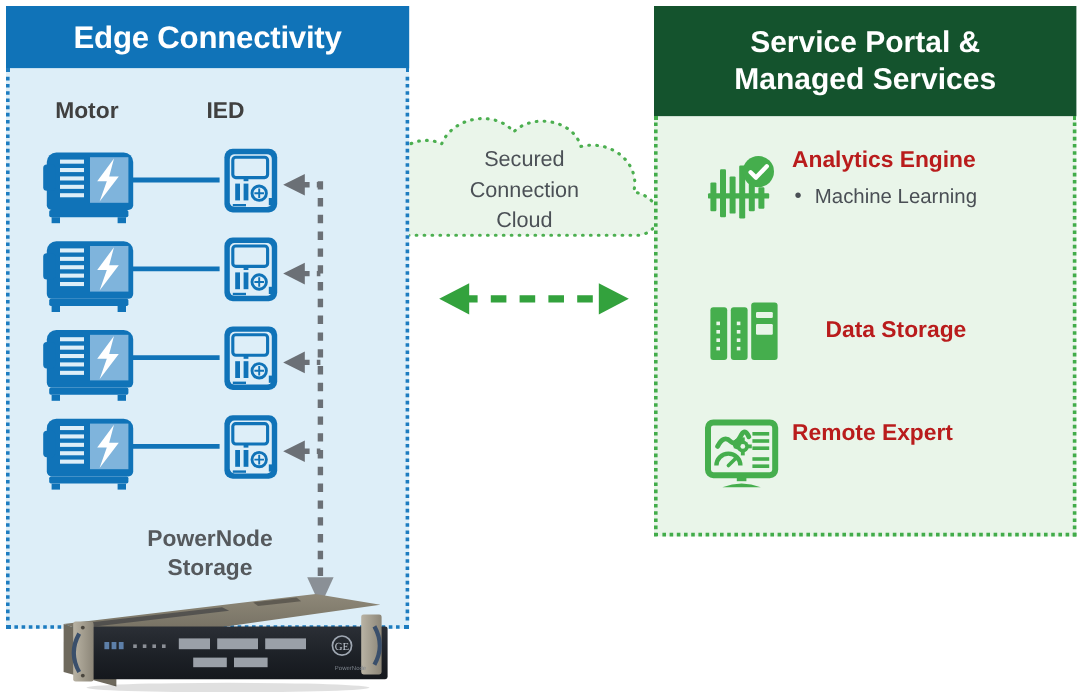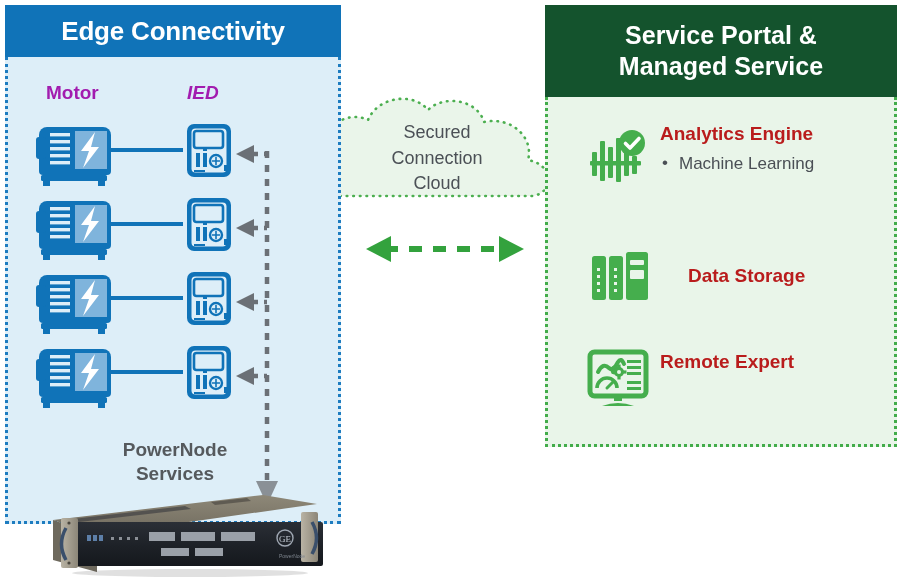--- a/index.html
+++ b/index.html
@@ -54,27 +54,27 @@
     top: 52px;
     width: 336px;
     height: 467px;
     background: #ddeef8;
     border: 3px dotted #1d7cc0;
     border-top: none;
     box-sizing: border-box;
   }
   .col-label {
     position: absolute;
-    color: #a21caf;
+    color: #404040;
     font-size: 19px;
     font-weight: bold;
     line-height: 1;
   }
   #label-motor { left: 41px; top: 78px; }
-  #label-ied  { left: 182px; top: 78px; font-style: italic; }
+  #label-ied  { left: 167px; top: 78px; }
 
   .powernode-label {
     position: absolute;
     left: 60px;
     top: 433px;
     width: 220px;
     text-align: center;
     color: #55595d;
     font-size: 19px;
     font-weight: bold;
@@ -348,21 +348,21 @@
       </g>
 
       <g>
         <line x1="262" y1="146" x2="262" y2="478" stroke="#6b7076" stroke-width="4.5" stroke-dasharray="7 7"></line>
         <polygon points="262,500 251,476 273,476" fill="#8a9096"></polygon>
       </g>
     </svg>
 
     <div class="powernode-label">
       <div>PowerNode</div>
-      <div>Services</div>
+      <div>Storage</div>
     </div>
   </div>
 
   <svg width="300" height="90" style="position:absolute;left:35px;top:490px;">
     <defs>
       <linearGradient id="topGrad" x1="0" y1="0" x2="0" y2="1">
         <stop offset="0%" stop-color="#8e8878"></stop>
         <stop offset="100%" stop-color="#6f6a5d"></stop>
       </linearGradient>
       <linearGradient id="faceGrad" x1="0" y1="0" x2="0" y2="1">
@@ -422,21 +422,21 @@
   <div id="cloud-text">
     <div>Secured</div>
     <div>Connection</div>
     <div>Cloud</div>
   </div>
 
   <div id="right-panel">
 
     <div id="right-header">
       <span class="htext">Service Portal &amp;</span>
-      <span class="htext">Managed Service</span>
+      <span class="htext">Managed Services</span>
     </div>
 
     <div id="right-body"></div>
 
     <div class="svc-block" style="left:45px; top:117px;">
       <svg width="58" height="58" style="position:absolute;left:0;top:8px;">
         <g fill="#45ae4d">
           <rect x="2" y="22" width="5" height="24" rx="1"></rect>
           <rect x="10" y="11" width="5" height="40" rx="1"></rect>
           <rect x="18" y="17" width="5" height="31" rx="1"></rect>

